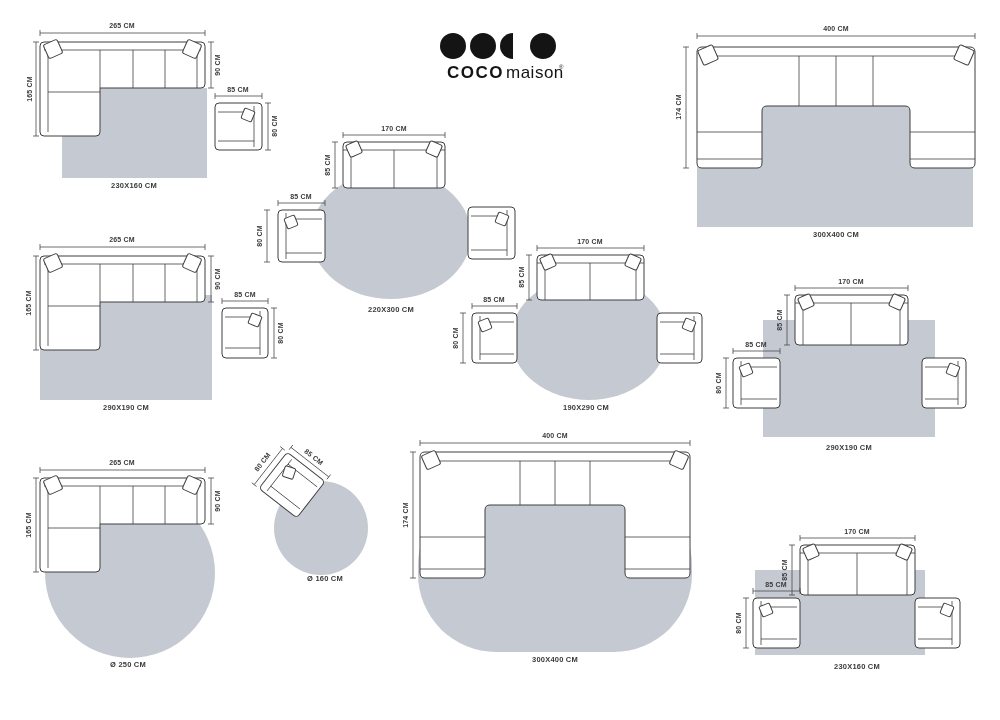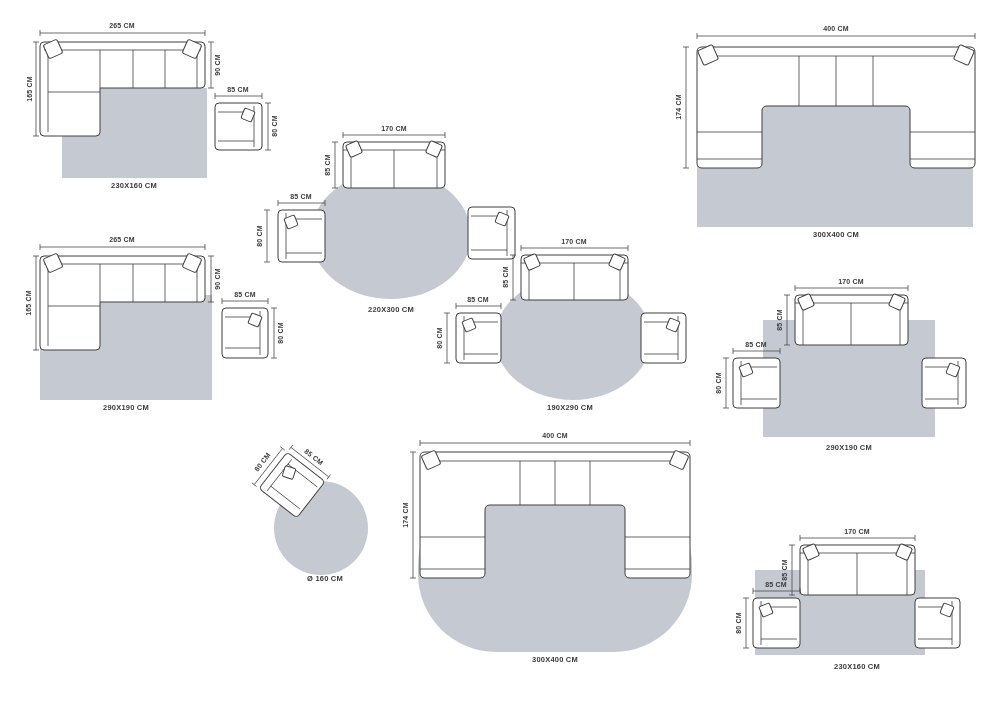--- a/index.html
+++ b/index.html
@@ -45,20 +45,33 @@
       <path class="dim" d="M178 24 L184 24 M181 24 L181 70 M178 70 L184 70"></path>
       <text x="190" y="47" text-anchor="middle" transform="rotate(-90 190 47)">90 CM</text>
       <path class="dim" d="M185 75 L185 81 M185 78 L232 78 M232 75 L232 81"></path>
       <text x="208" y="74" text-anchor="middle">85 CM</text>
       <path class="dim" d="M235 85 L241 85 M238 85 L238 132 M235 132 L241 132"></path>
       <text x="247" y="108" text-anchor="middle" transform="rotate(-90 247 108)">80 CM</text>
       <text class="rug-label" x="104" y="170" text-anchor="middle">230X160 CM</text>
     </svg>
   </section>
 
+  <section class="scene" style="left:420px;top:20px;width:180px;height:70px">
+    <svg width="180" height="70" viewBox="0 0 180 70">
+      <g>
+        <circle class="logo-dot" cx="33" cy="26" r="13"></circle>
+        <circle class="logo-dot" cx="63" cy="26" r="13"></circle>
+        <path class="logo-dot" d="M93 13 A13 13 0 0 0 93 39 Z"></path>
+        <circle class="logo-dot" cx="123" cy="26" r="13"></circle>
+      </g>
+      <text class="logo-bold" x="84" y="58" text-anchor="end">COCO</text>
+      <text class="logo-light" x="86" y="58" text-anchor="start">maison</text>
+      <text class="logo-reg" x="139" y="49">®</text>
+    </svg>
+  </section>
 
   <section class="scene" style="left:680px;top:22px;width:310px;height:222px">
     <svg width="310" height="222" viewBox="0 0 310 222">
       <rect class="rug" x="17" y="75" width="276" height="130"></rect>
       <g>
         <path class="furn" d="M22 25 L290 25 Q295 25 295 30 L295 141 Q295 146 290 146 L235 146 Q230 146 230 141 L230 89 Q230 84 225 84 L87 84 Q82 84 82 89 L82 141 Q82 146 77 146 L22 146 Q17 146 17 141 L17 30 Q17 25 22 25 Z"></path>
         <path class="iline" d="M21 34 L291 34 M119 34 L119 84 M156 34 L156 84 M193 34 L193 84 M17 137 L82 137 M230 137 L295 137 M17 110 L82 110 M230 110 L295 110"></path>
         <rect class="furn" x="-8" y="-8" width="16" height="16" rx="2" transform="translate(28 33) rotate(-24)"></rect>
         <rect class="furn" x="-8" y="-8" width="16" height="16" rx="2" transform="translate(284 33) rotate(24)"></rect>
       </g>
@@ -122,21 +135,21 @@
       <path class="dim" d="M178 21 L184 21 M181 21 L181 67 M178 67 L184 67"></path>
       <text x="190" y="44" text-anchor="middle" transform="rotate(-90 190 44)">90 CM</text>
       <path class="dim" d="M192 63 L192 69 M192 66 L238 66 M238 63 L238 69"></path>
       <text x="215" y="62" text-anchor="middle">85 CM</text>
       <path class="dim" d="M241 73 L247 73 M244 73 L244 123 M241 123 L247 123"></path>
       <text x="253" y="98" text-anchor="middle" transform="rotate(-90 253 98)">80 CM</text>
       <text class="rug-label" x="96" y="175" text-anchor="middle">290X190 CM</text>
     </svg>
   </section>
 
-  <section class="scene" style="left:446px;top:238px;width:255px;height:185px">
+  <section class="scene" style="left:462px;top:238px;width:255px;height:185px">
     <svg width="255" height="185" viewBox="0 0 255 185">
       <ellipse class="rug" cx="127" cy="100" rx="78" ry="62"></ellipse>
       <g>
         <rect class="furn" x="75" y="17" width="107" height="45" rx="4"></rect>
         <path class="iline" d="M75 25 L182 25 M83 17 L83 62 M174 17 L174 62 M128 25 L128 62"></path>
         <rect class="furn" x="-6.5" y="-6.5" width="13" height="13" rx="2" transform="translate(86 24) rotate(-24)"></rect>
         <rect class="furn" x="-6.5" y="-6.5" width="13" height="13" rx="2" transform="translate(171 24) rotate(24)"></rect>
       </g>
       <g>
         <rect class="furn" x="10" y="75" width="45" height="50" rx="4"></rect>
@@ -184,20 +197,38 @@
       <path class="dim" d="M64 15 L70 15 M67 15 L67 65 M64 65 L70 65"></path>
       <text x="62" y="40" text-anchor="middle" transform="rotate(-90 62 40)">85 CM</text>
       <path class="dim" d="M13 68 L13 74 M13 71 L60 71 M60 68 L60 74"></path>
       <text x="36" y="67" text-anchor="middle">85 CM</text>
       <path class="dim" d="M3 78 L9 78 M6 78 L6 128 M3 128 L9 128"></path>
       <text x="1" y="103" text-anchor="middle" transform="rotate(-90 1 103)">80 CM</text>
       <text class="rug-label" x="129" y="170" text-anchor="middle">290X190 CM</text>
     </svg>
   </section>
 
+  <section class="scene" style="left:30px;top:455px;width:230px;height:225px">
+    <svg width="230" height="225" viewBox="0 0 230 225">
+      <circle class="rug" cx="100" cy="118" r="85"></circle>
+      <g>
+        <path class="furn" d="M14 23 L171 23 Q175 23 175 27 L175 65 Q175 69 171 69 L70 69 L70 113 Q70 117 66 117 L14 117 Q10 117 10 113 L10 27 Q10 23 14 23 Z"></path>
+        <path class="iline" d="M14 31 L171 31 M167 23 L167 69 M70 31 L70 69 M103 31 L103 69 M135 31 L135 69 M18 31 L18 113 M18 73 L70 73"></path>
+        <rect class="furn" x="-7.5" y="-7.5" width="15" height="15" rx="2" transform="translate(23 30) rotate(-24)"></rect>
+        <rect class="furn" x="-7.5" y="-7.5" width="15" height="15" rx="2" transform="translate(162 30) rotate(24)"></rect>
+      </g>
+      <path class="dim" d="M10 12 L10 18 M10 15 L175 15 M175 12 L175 18"></path>
+      <text x="92" y="10" text-anchor="middle">265 CM</text>
+      <path class="dim" d="M3 23 L9 23 M6 23 L6 117 M3 117 L9 117"></path>
+      <text x="1" y="70" text-anchor="middle" transform="rotate(-90 1 70)">165 CM</text>
+      <path class="dim" d="M178 23 L184 23 M181 23 L181 69 M178 69 L184 69"></path>
+      <text x="190" y="46" text-anchor="middle" transform="rotate(-90 190 46)">90 CM</text>
+      <text class="rug-label" x="98" y="212" text-anchor="middle">Ø 250 CM</text>
+    </svg>
+  </section>
 
   <section class="scene" style="left:245px;top:440px;width:160px;height:150px">
     <svg width="160" height="150" viewBox="0 0 160 150">
       <circle class="rug" cx="76" cy="88" r="47"></circle>
       <g transform="translate(47 45) rotate(38)">
         <rect class="furn" x="-24" y="-23" width="48" height="46" rx="4"></rect>
         <path class="iline" d="M-16 -20 L-16 20 M-16 -14 L21 -14 M-16 14 L21 14"></path>
         <rect class="furn" x="-5.5" y="-5.5" width="11" height="11" rx="1.5" transform="translate(-10 -8) rotate(-20)"></rect>
         <path class="dim" d="M-24 -32 L-24 -26 M-24 -29 L24 -29 M24 -32 L24 -26"></path>
         <text x="0" y="-33" text-anchor="middle">85 CM</text>

